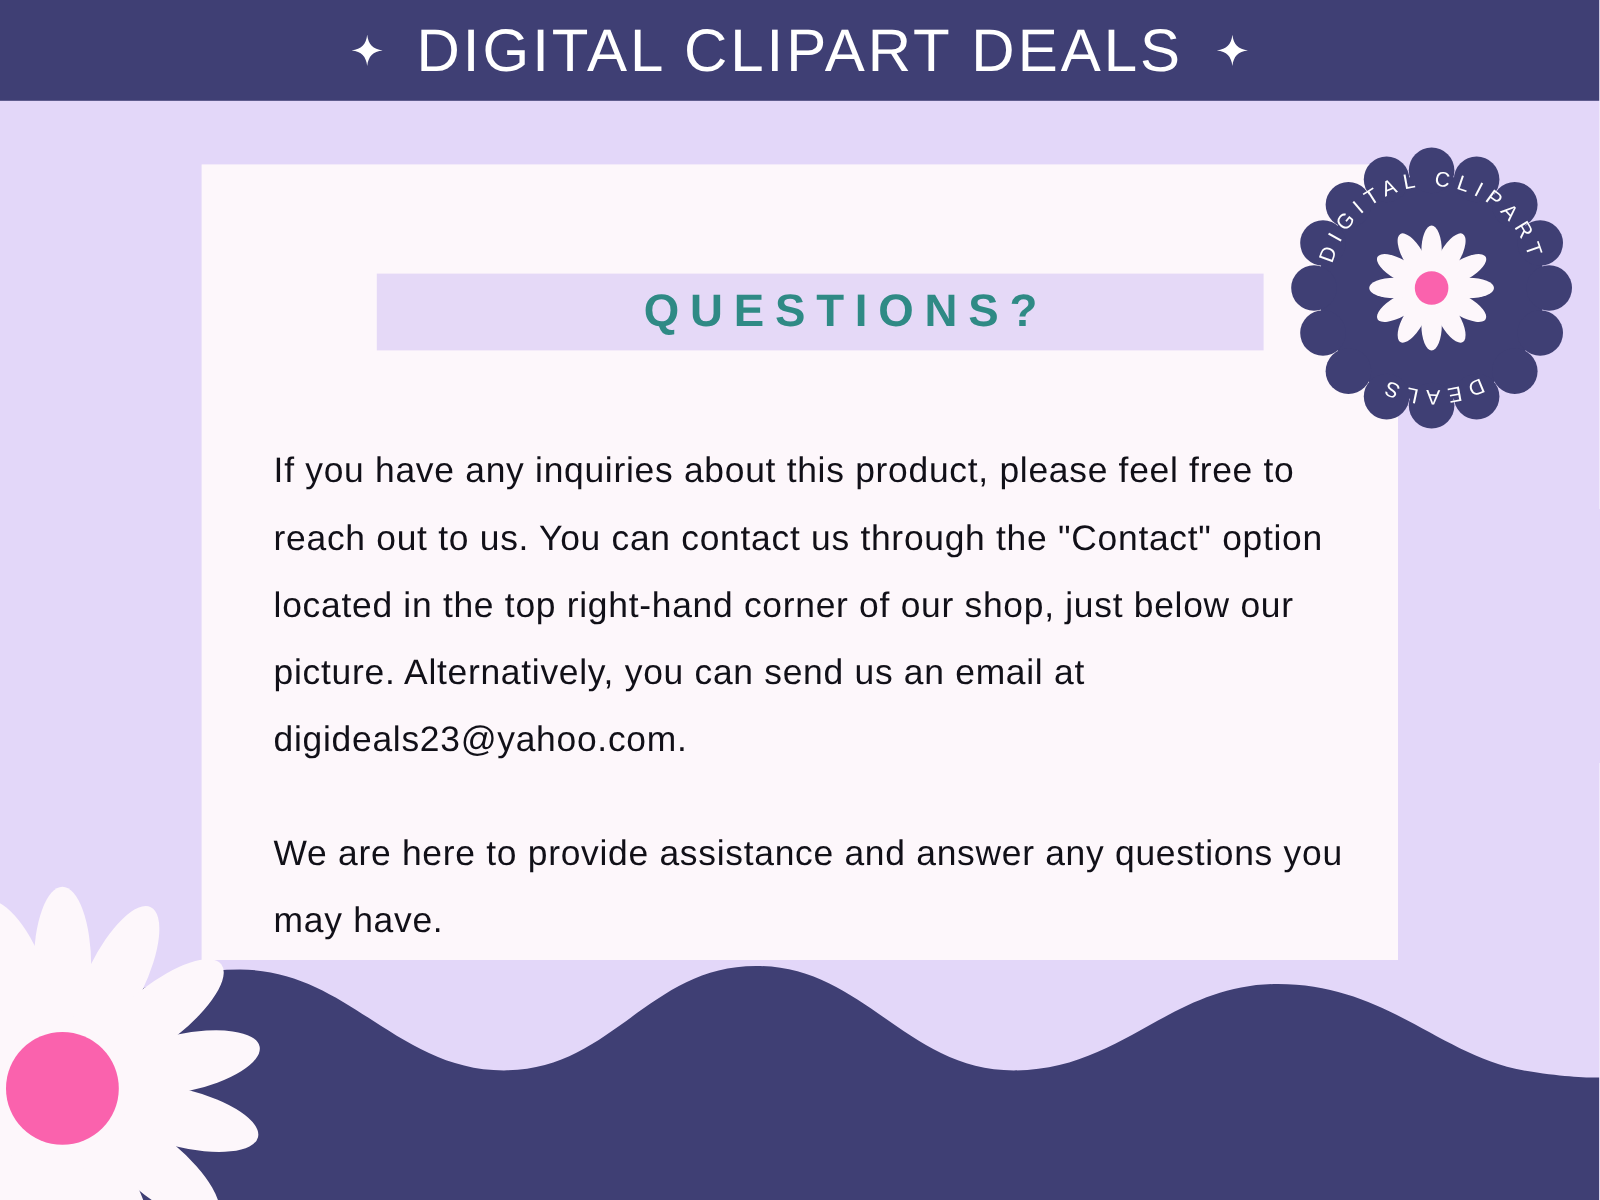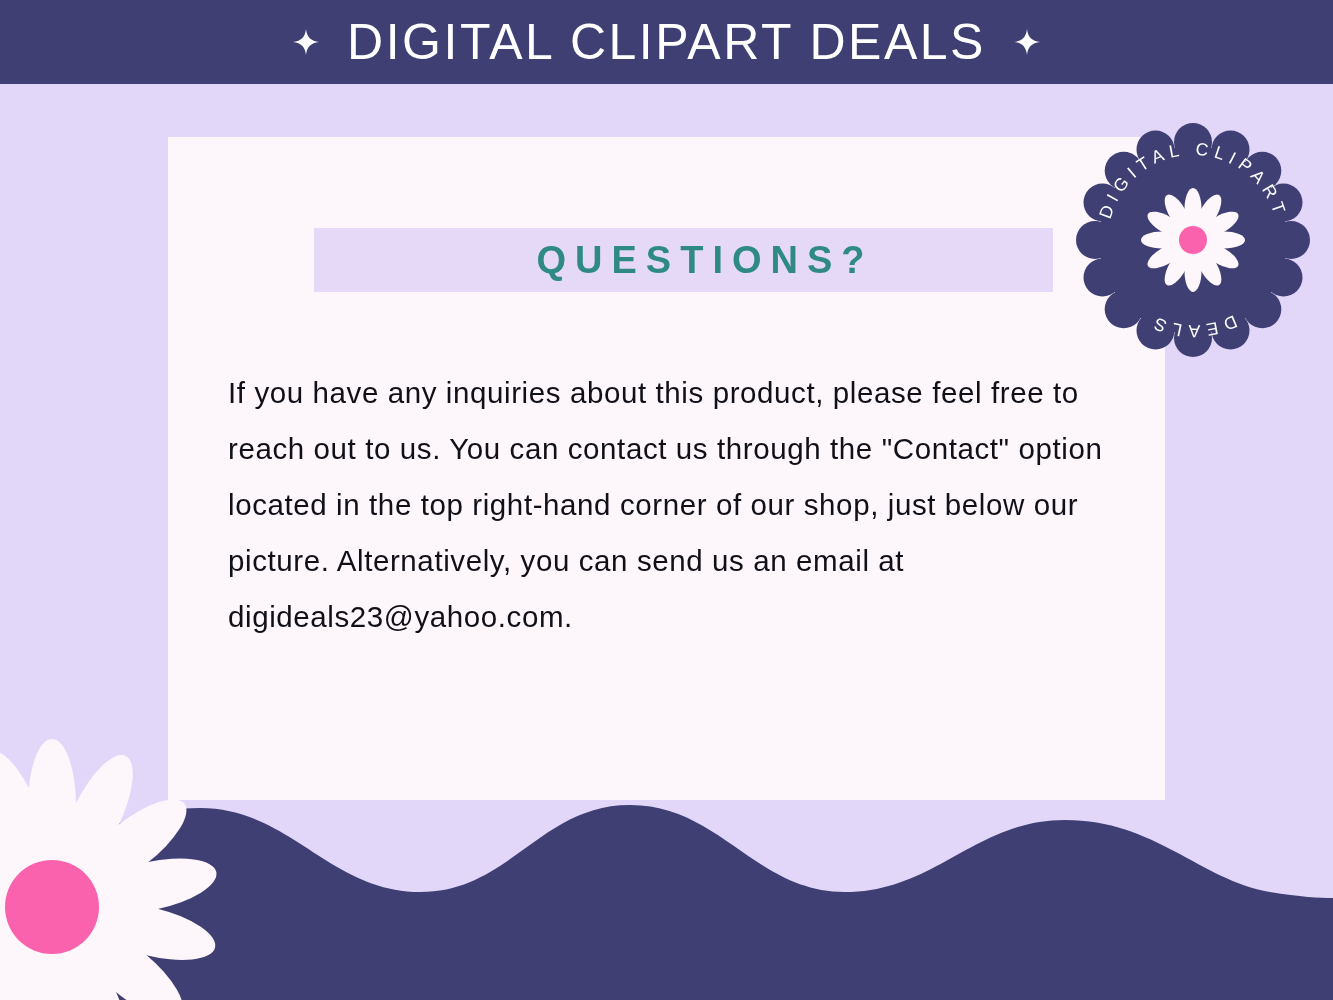--- a/index.html
+++ b/index.html
@@ -179,20 +179,21 @@
   </div>
 
   <div id="content-card"></div>
 
   <div id="title-band">
     <div id="section-title">QUESTIONS?</div>
   </div>
 
   <div id="body-copy">
     <p>If you have any inquiries about this product, please feel free to reach out to us. You can contact us through the "Contact" option located in the top right-hand corner of our shop, just below our picture. Alternatively, you can send us an email at digideals23@yahoo.com.</p>
+    <p>We are here to provide assistance and answer any questions you may have.</p>
   </div>
 
   <div id="brand-badge">
     <svg viewBox="0 0 240 240" aria-hidden="true">
       <defs>
         <path id="badgeArcTop" d="M 120 120 m -85 0 a 85 85 0 1 1 170 0" fill="none"></path>
         <path id="badgeArcBottom" d="M 120 120 m 85 0 a 85 85 0 0 1 -170 0" fill="none"></path>
       </defs>
 
       <g>

